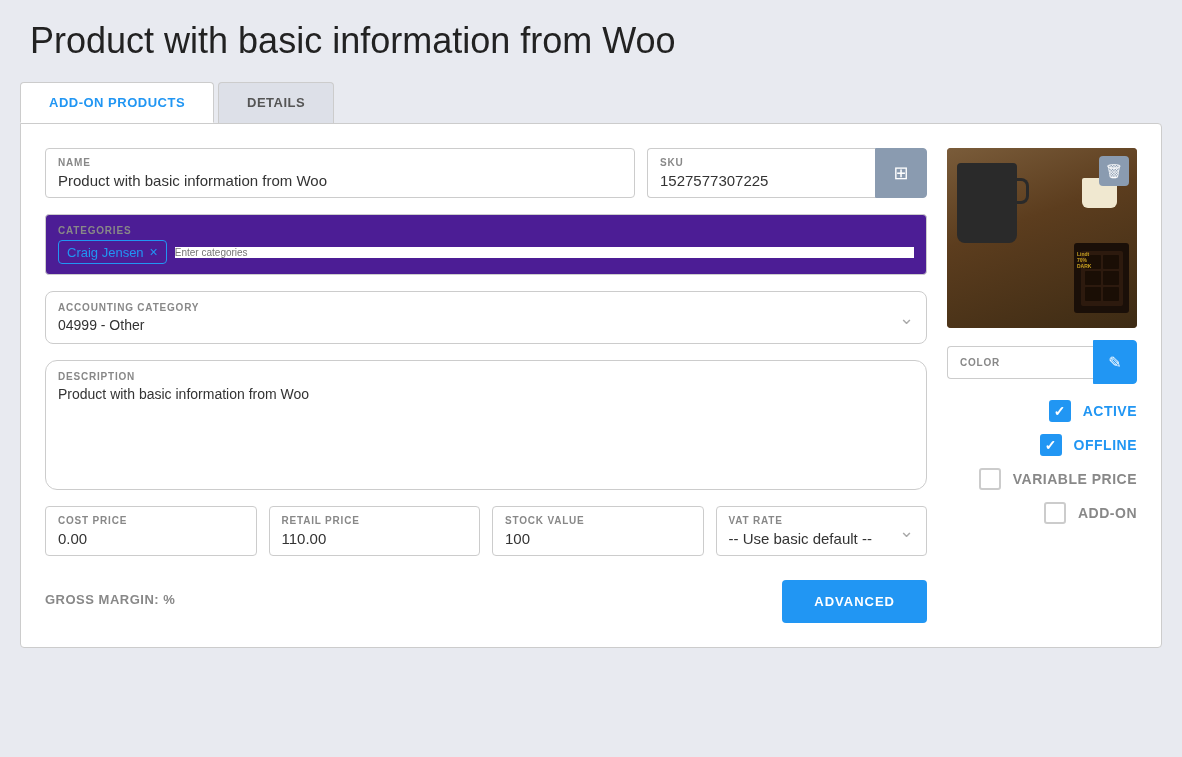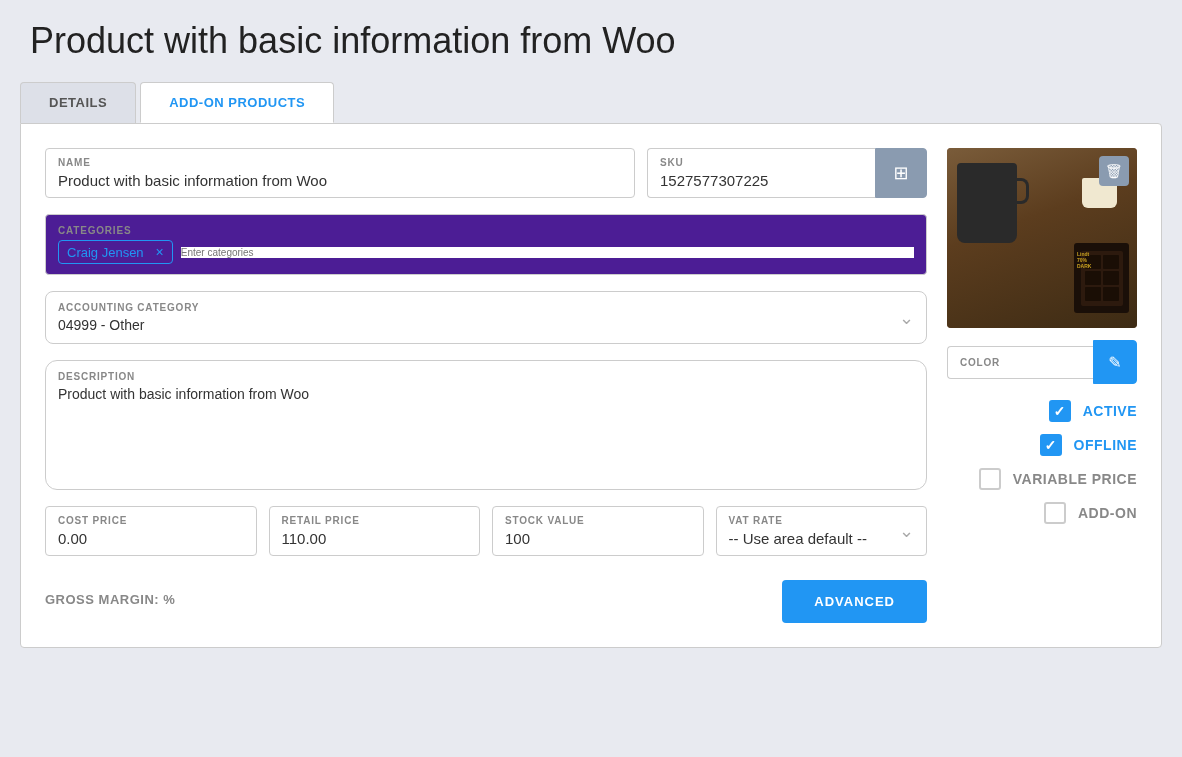--- a/index.html
+++ b/index.html
@@ -137,21 +137,21 @@
     }
     .category-tag {
       background: transparent;
       border: 1px solid #2196f3;
       color: #2196f3;
       border-radius: 4px;
       padding: 3px 8px;
       font-size: 13px;
       display: flex;
       align-items: center;
-      gap: 12px;
+      gap: 6px;
     }
     .category-tag .remove {
       cursor: pointer;
       font-size: 14px;
       color: #2196f3;
     }
     .category-input {
       border: none;
       outline: none;
       font-size: 10px;
@@ -423,25 +423,25 @@
     }
   </style>
 </head>
 <body>
 
 <div class="page-wrapper">
 
   <h1 class="page-title">Product with basic information from Woo</h1>
 
   <div class="tabs-bar">
+    <div class="tab active">
+      <span>ADD-ON PRODUCTS</span>
+    </div>
     <div class="tab">
       <span>DETAILS</span>
-    </div>
-    <div class="tab active">
-      <span>ADD-ON PRODUCTS</span>
     </div>
   </div>
 
   <div class="main-content">
 
     <div class="left-panel">
 
       <div class="name-sku-row">
 
         <div class="field-box name-field">
@@ -493,21 +493,21 @@
           <span class="field-label">RETAIL PRICE</span>
           <div class="field-value">110.00</div>
         </div>
         <div class="price-box">
           <span class="field-label">STOCK VALUE</span>
           <div class="field-value">100</div>
         </div>
         <div class="vat-box">
           <div class="vat-inner">
             <span class="field-label">VAT RATE</span>
-            <div class="field-value">-- Use area default --</div>
+            <div class="field-value">-- Use basic default --</div>
           </div>
           <span class="chevron-icon">⌄</span>
         </div>
       </div>
 
       <div style="display:flex; justify-content:space-between; align-items:center;">
         <div class="gross-margin">GROSS MARGIN: %</div>
         <div class="advanced-btn-row">
           <button class="advanced-btn">ADVANCED</button>
         </div>

